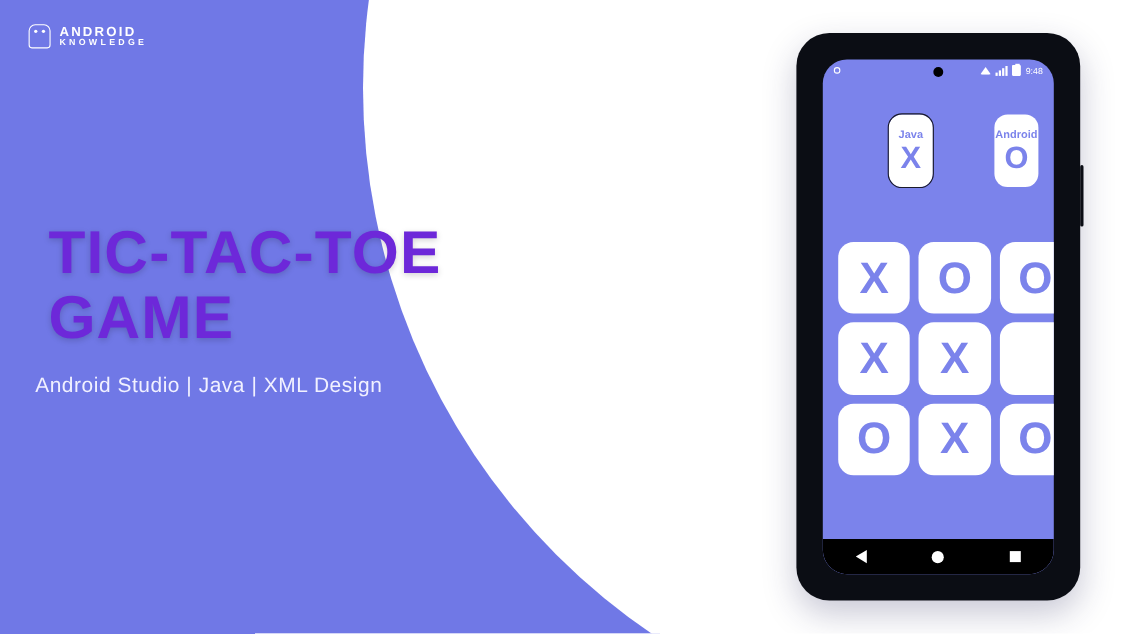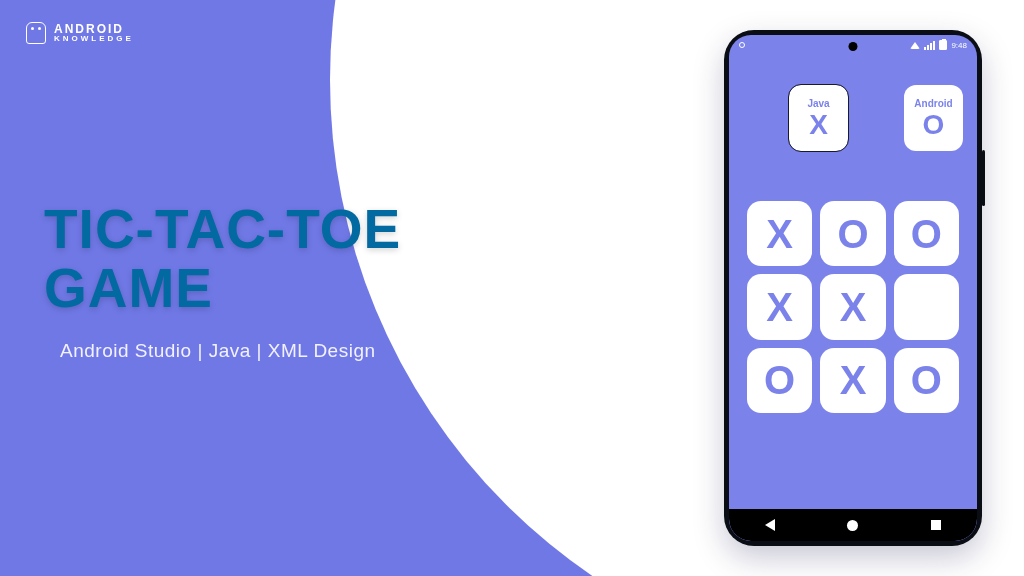--- a/index.html
+++ b/index.html
@@ -54,46 +54,46 @@
     display: flex;
     flex-direction: column;
     line-height: 1;
   }
   .logo-text .l1 { font-size: 12px; letter-spacing: 2px; font-weight: 600; }
   .logo-text .l2 { font-size: 8px; letter-spacing: 3px; font-weight: 700; }
   .headline {
     position: absolute;
     left: 44px;
     top: 200px;
-    color: #0369a1;
+    color: #6d28d9;
     font-weight: 900;
     font-size: 55px;
     line-height: 1.08;
     letter-spacing: 1px;
     text-shadow: 0 2px 6px rgba(0,0,0,0.18);
   }
   .subline {
     position: absolute;
-    left: 60px;
+    left: 32px;
     top: 340px;
     color: #f1f1ff;
     font-weight: 500;
     font-size: 19px;
     letter-spacing: 0.5px;
   }
   
   .phone {
     position: absolute;
     right: 42px;
     top: 30px;
     width: 258px;
     height: 516px;
     background: #0b0d14;
     border-radius: 30px;
-    padding: 5px;
+    padding: 24px;
     box-shadow: 0 12px 30px rgba(40,40,90,0.25);
   }
   .phone-side {
     position: absolute;
     right: -3px;
     top: 120px;
     width: 3px; height: 56px;
     background: #0b0d14;
     border-radius: 2px;
   }

